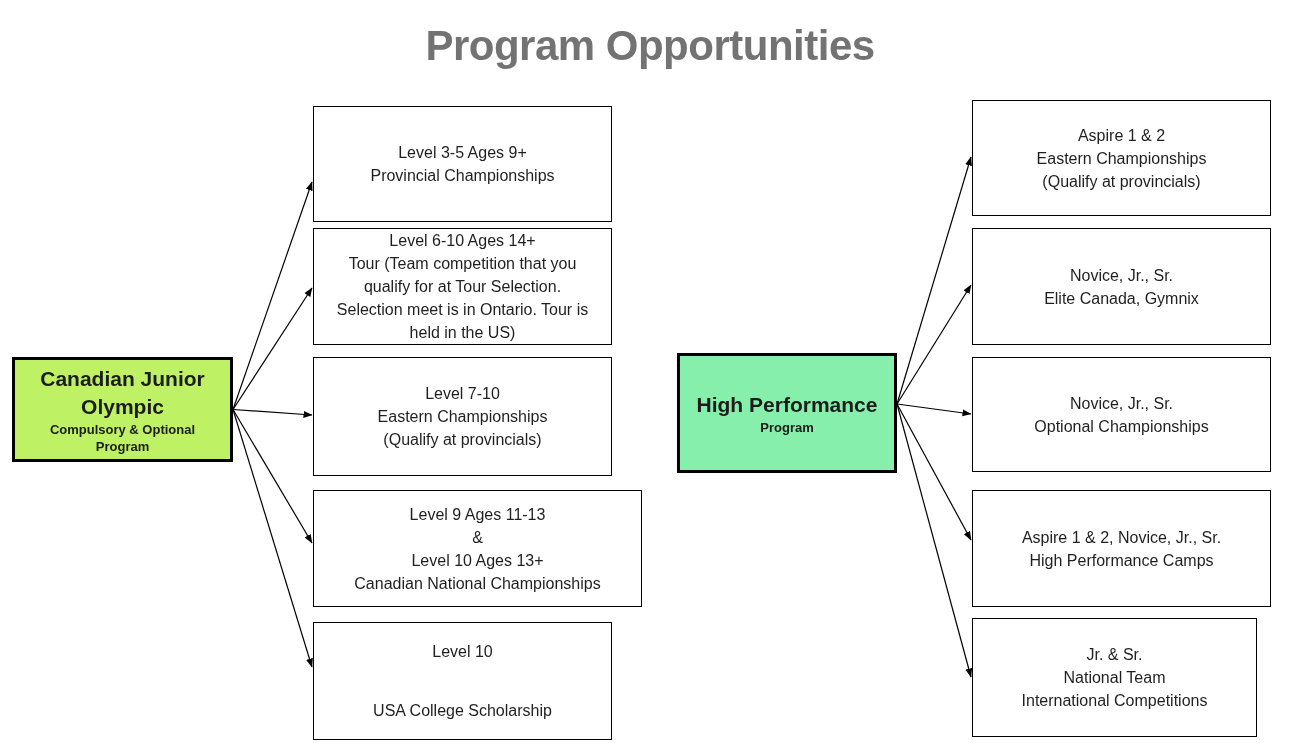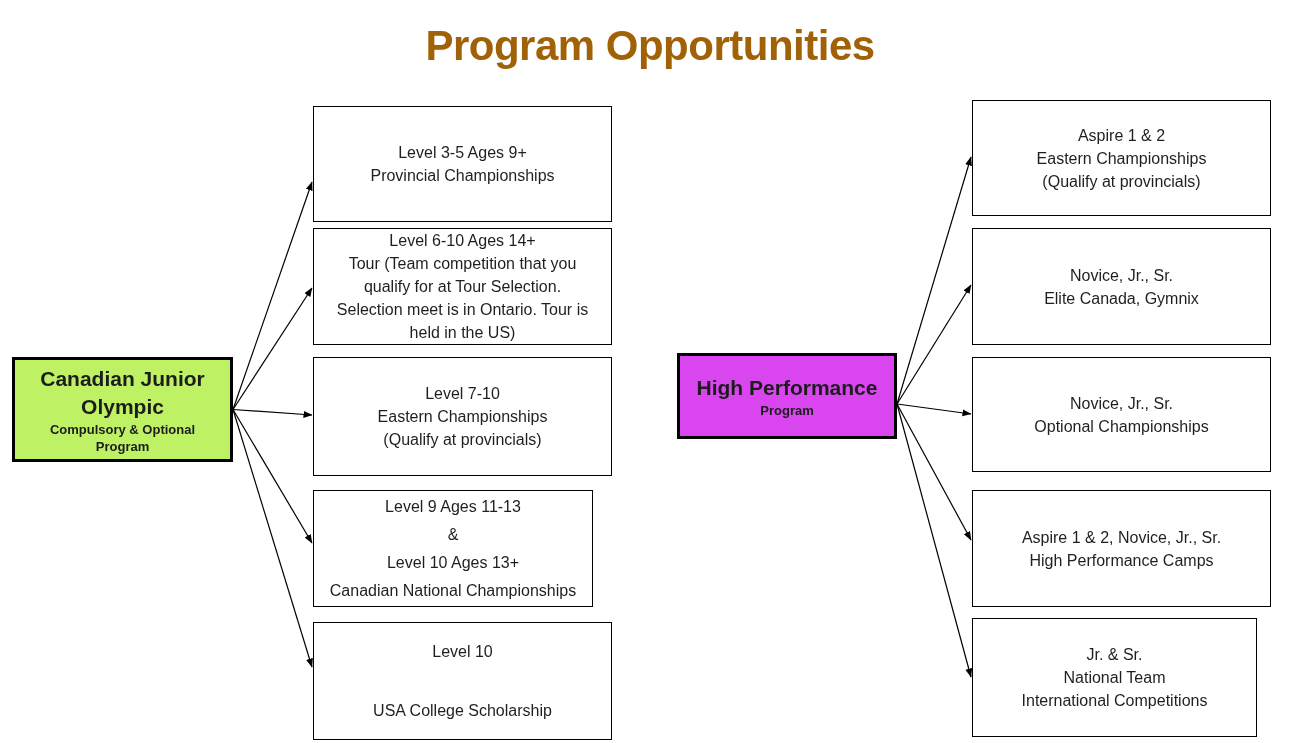--- a/index.html
+++ b/index.html
@@ -11,21 +11,21 @@
     font-family: "Liberation Sans", sans-serif;
     overflow: hidden;
   }
   .page-title {
     position: absolute;
     left: 0; top: 22px;
     width: 1300px;
     text-align: center;
     font-size: 42px;
     font-weight: 700;
-    color: #a16207;
+    color: #737373;
     letter-spacing: -0.5px;
   }
   .node {
     position: absolute;
     box-sizing: border-box;
     display: flex;
     flex-direction: column;
     justify-content: center;
     align-items: center;
     text-align: center;
@@ -103,31 +103,31 @@
         <div class="o-line">Tour (Team competition that you</div>
         <div class="o-line">qualify for at Tour Selection.</div>
         <div class="o-line">Selection meet is in Ontario. Tour is</div>
         <div class="o-line">held in the US)</div>
       </div>
       <div class="node outcome" style="left: 313px; top: 357px; width: 299px; height: 119px; border-color: rgb(0, 0, 0);">
         <div class="o-line">Level 7-10</div>
         <div class="o-line">Eastern Championships</div>
         <div class="o-line">(Qualify at provincials)</div>
       </div>
-      <div class="node outcome" style="left: 313px; top: 490px; width: 280px; height: 117px; border-color: rgb(0, 0, 0); justify-content: space-between;">
+      <div class="node outcome" style="left: 313px; top: 490px; width: 329px; height: 117px; border-color: rgb(0, 0, 0);">
         <div class="o-line">Level 9 Ages 11-13</div>
         <div class="o-line">&amp;</div>
         <div class="o-line">Level 10 Ages 13+</div>
         <div class="o-line">Canadian National Championships</div>
       </div>
       <div class="node outcome" style="left: 313px; top: 622px; width: 299px; height: 118px; border-color: rgb(0, 0, 0); gap: 36px;">
         <div class="o-line">Level 10</div>
         <div class="o-line">USA College Scholarship</div>
       </div>
-      <div class="node program" style="left: 677px; top: 353px; width: 220px; height: 86px; background: #d946ef;">
+      <div class="node program" style="left: 677px; top: 353px; width: 220px; height: 120px; background: #86efac;">
         <div class="p-title-line">High Performance</div>
         <div class="p-sub-line">Program</div>
       </div>
       <div class="node outcome" style="left: 972px; top: 100px; width: 299px; height: 116px; border-color: rgb(0, 0, 0);">
         <div class="o-line">Aspire 1 &amp; 2</div>
         <div class="o-line">Eastern Championships</div>
         <div class="o-line">(Qualify at provincials)</div>
       </div>
       <div class="node outcome" style="left: 972px; top: 228px; width: 299px; height: 117px; border-color: rgb(0, 0, 0);">
         <div class="o-line">Novice, Jr., Sr.</div>

